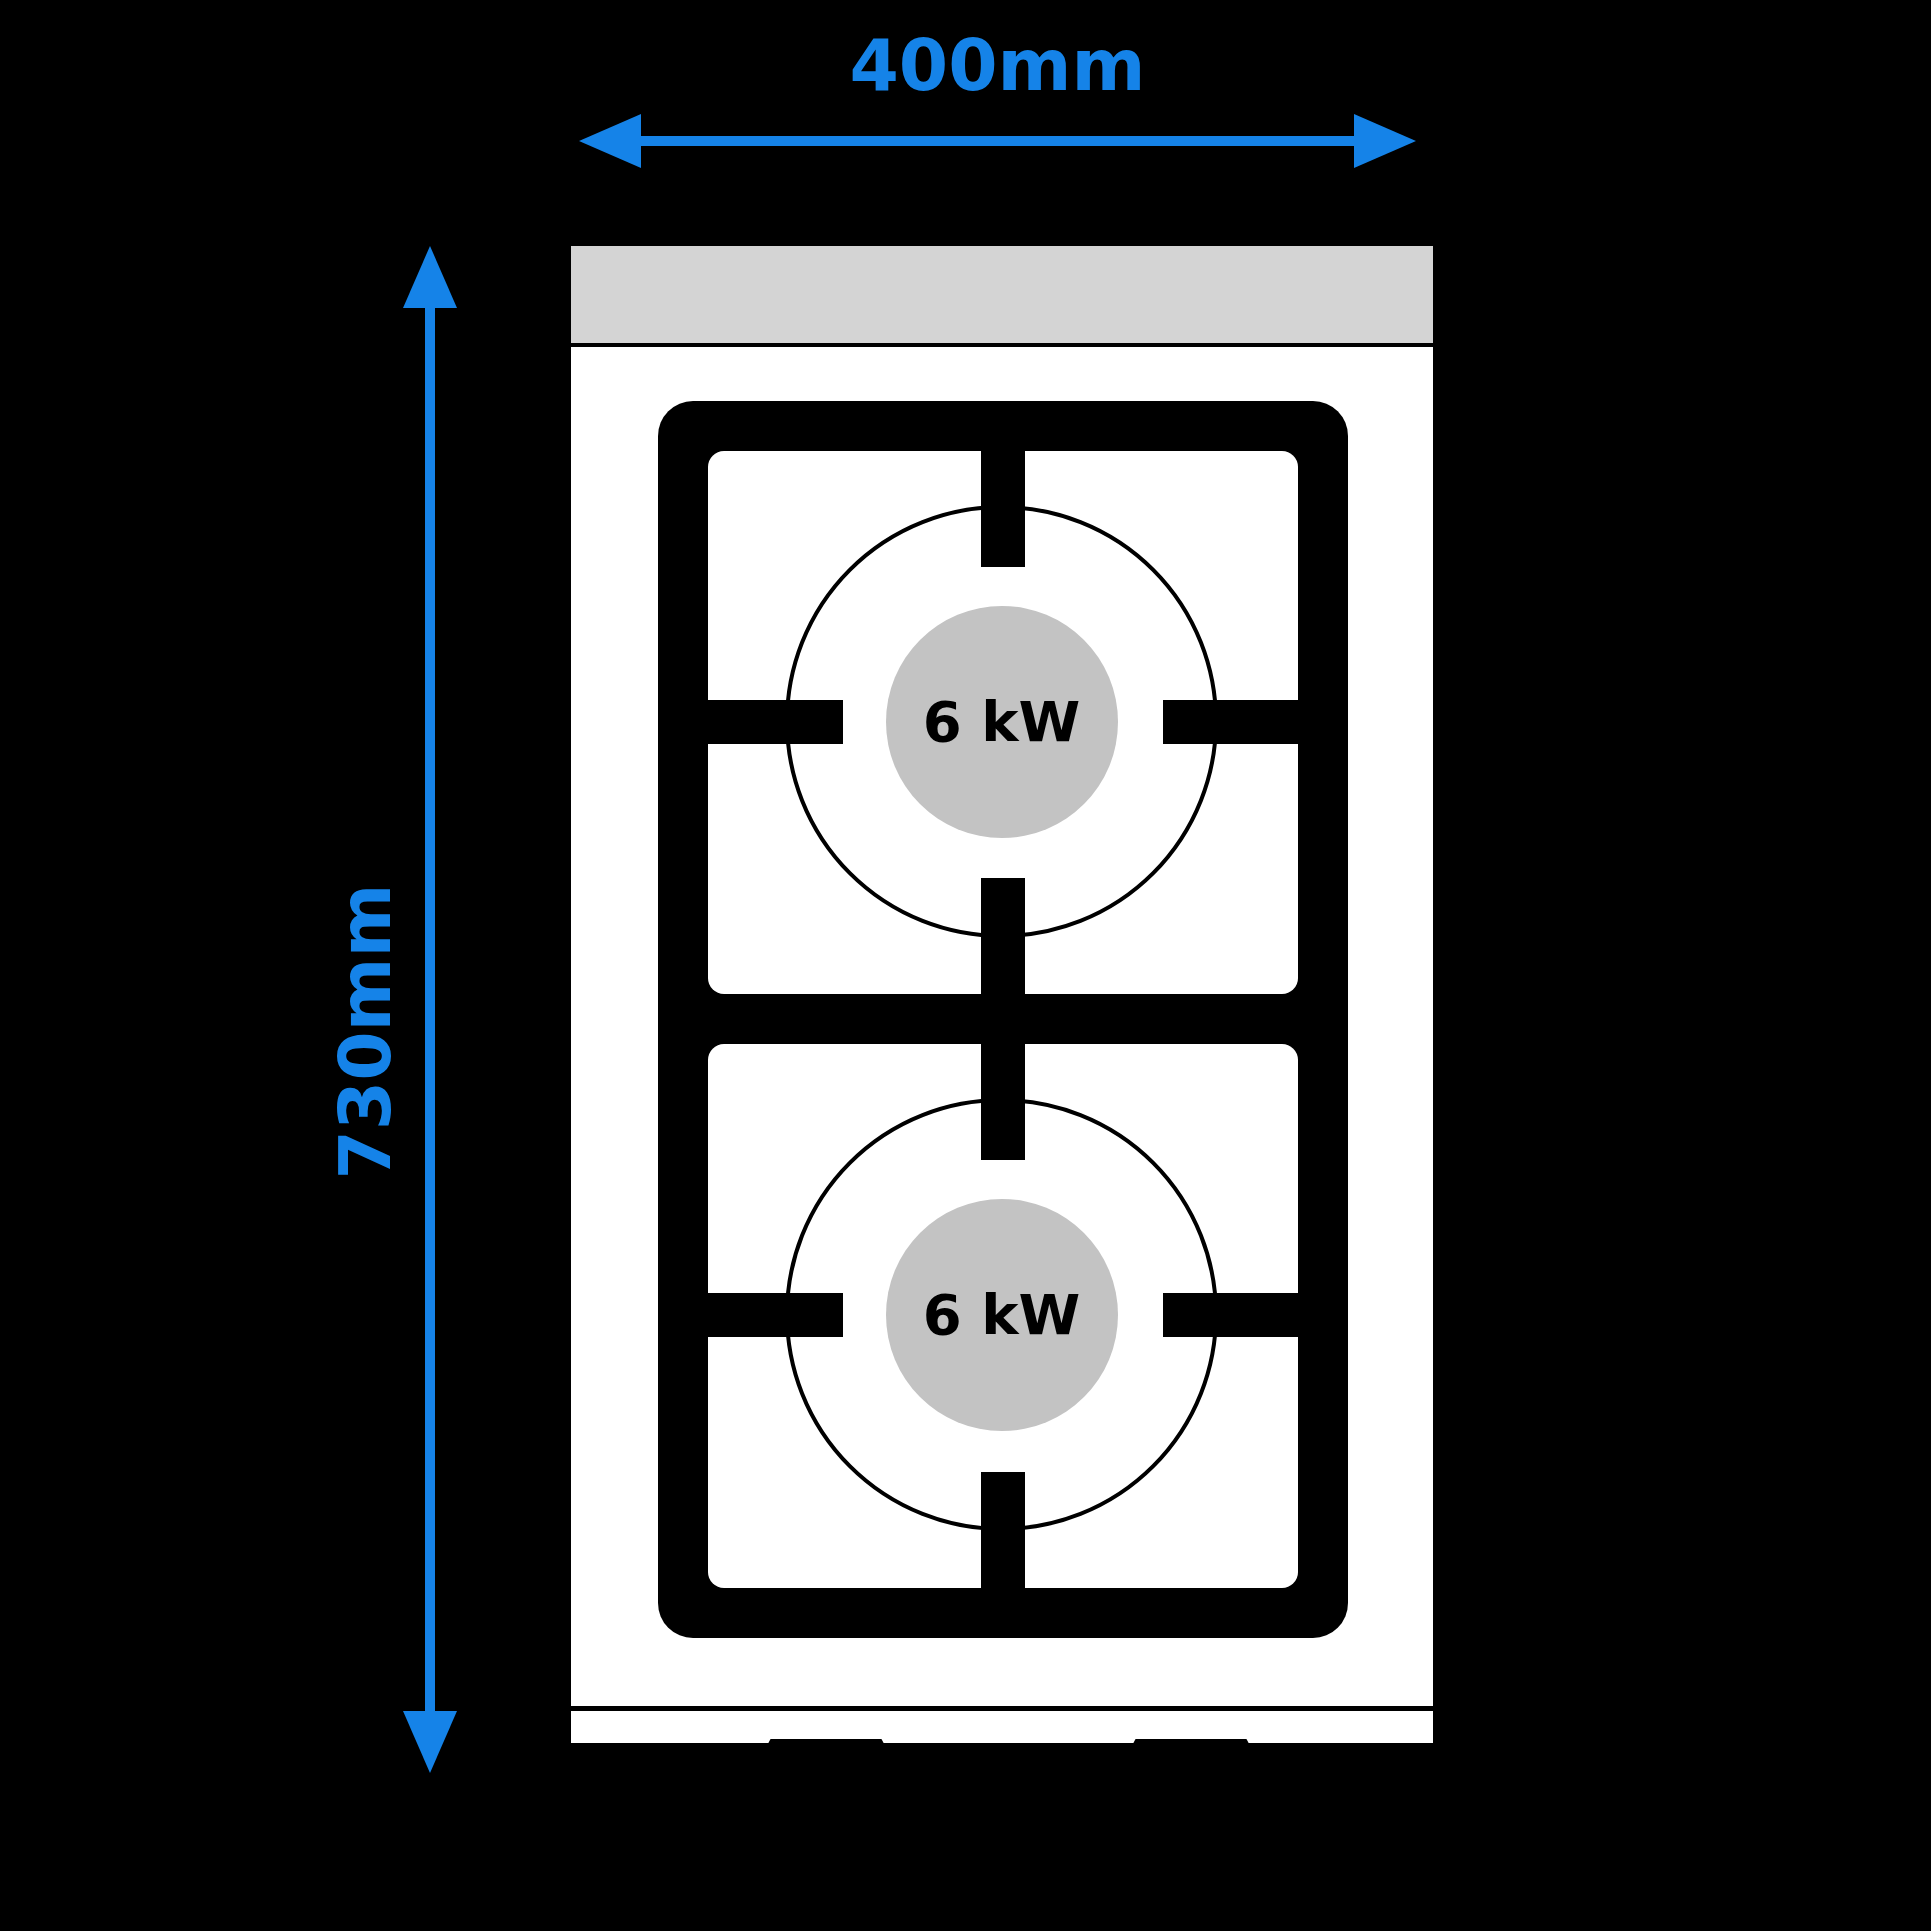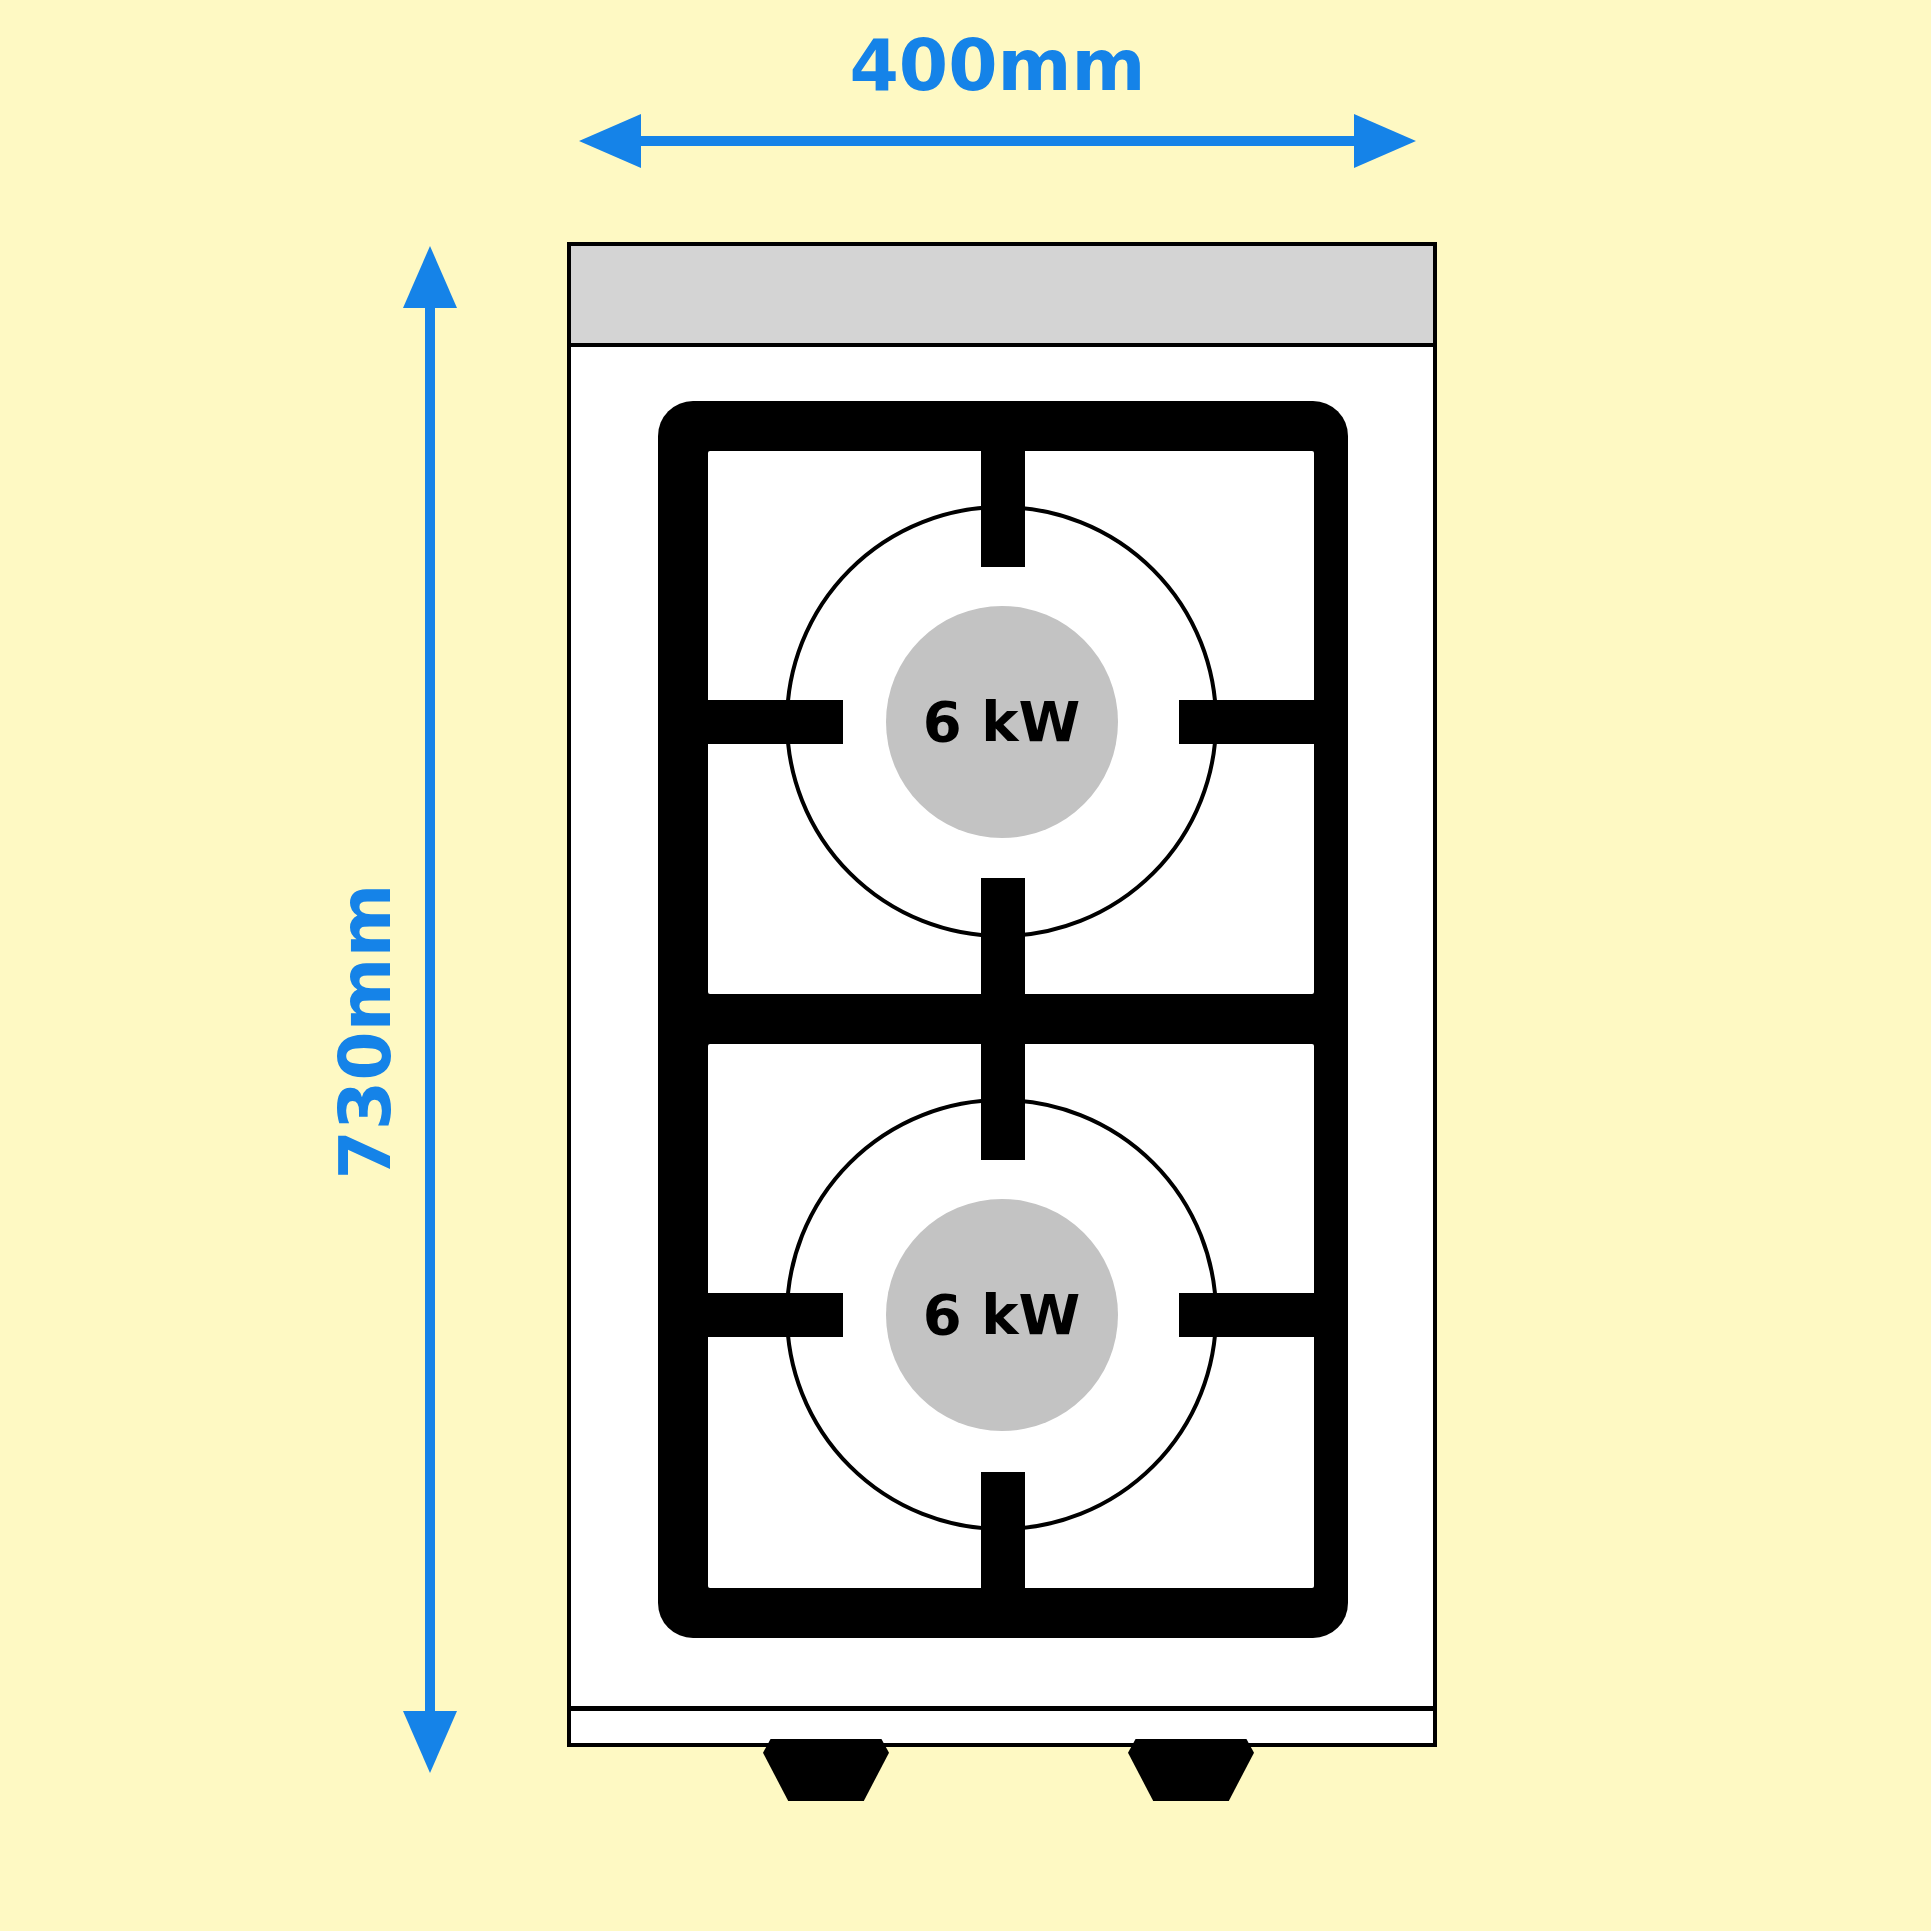--- a/index.html
+++ b/index.html
@@ -5,21 +5,21 @@
   html, body {
     margin: 0;
     padding: 0;
     background: #ffffff;
     font-family: "DejaVu Sans", "Liberation Sans", sans-serif;
   }
   .canvas {
     position: relative;
     width: 1931px;
     height: 1931px;
-    background: #fef9c3;
+    background: #000000;
     overflow: hidden;
   }
 
   
   .dim-label {
     position: absolute;
     color: var(--dimension-blue, #1583e8);
     font-weight: bold;
     font-size: 71px;
     line-height: 77px;
@@ -97,22 +97,21 @@
     position: absolute;
     left: 658px; top: 401px;
     width: 690px; height: 1237px;
     background: var(--line-black, #000);
     border-radius: 35px;
   }
   .cell {
     position: absolute;
     left: 50px; width: 590px;
     background: #ffffff;
-    border-radius: 2px;
-    padding-left: 16px;
+    border-radius: 16px;
   }
   .cell.c1 { top: 50px;  height: 543px; }
   .cell.c2 { top: 643px; height: 544px; }
 
   .finger { position: absolute; background: var(--line-black, #000); }
   .finger.n { left: 273px; top: 0;    width: 44px;  height: 116px; }
   .finger.s { left: 273px; bottom: 0; width: 44px;  height: 116px; }
   .finger.w { left: 0;     top: 249px; width: 135px; height: 44px; }
   .finger.e { right: 0;    top: 249px; width: 135px; height: 44px; }
 

